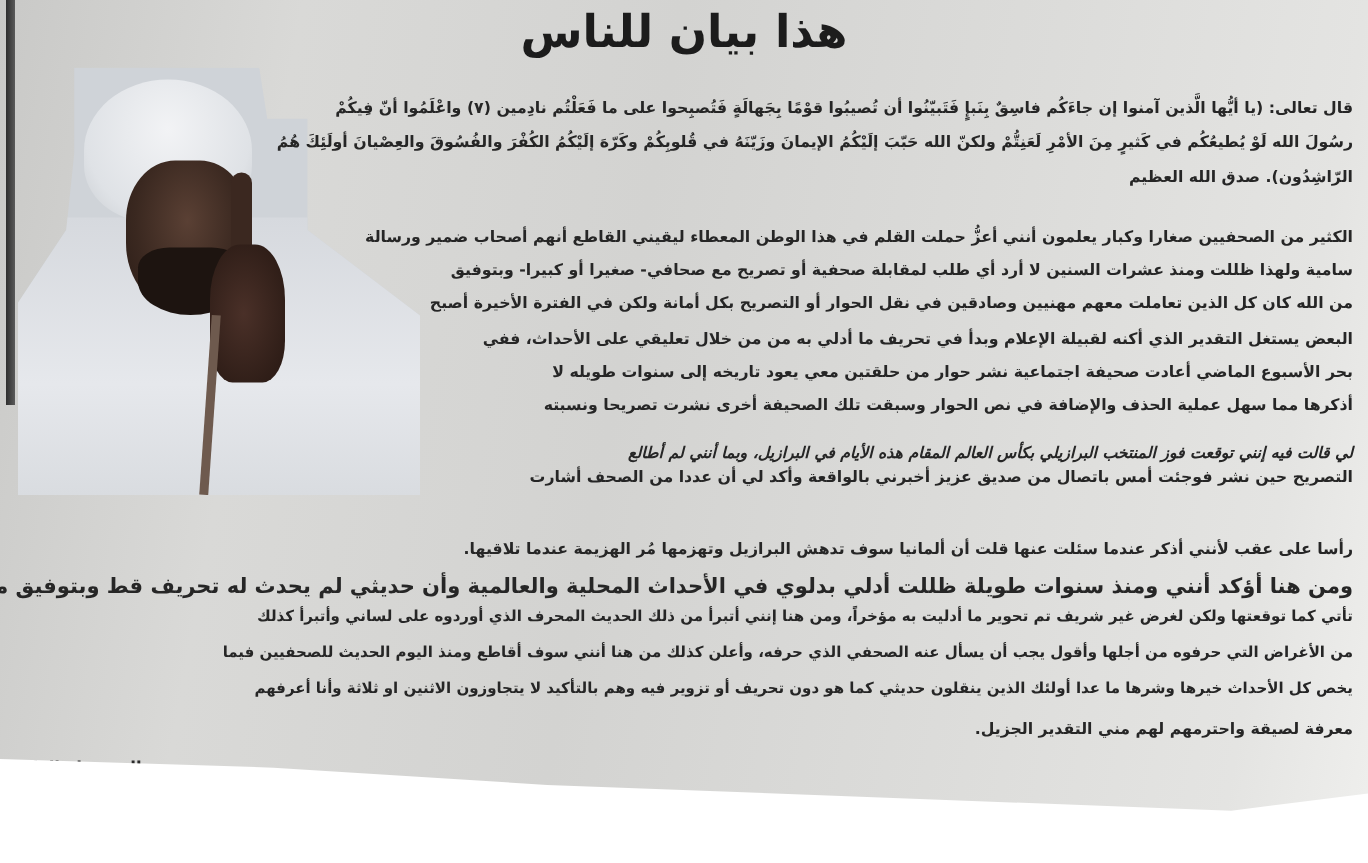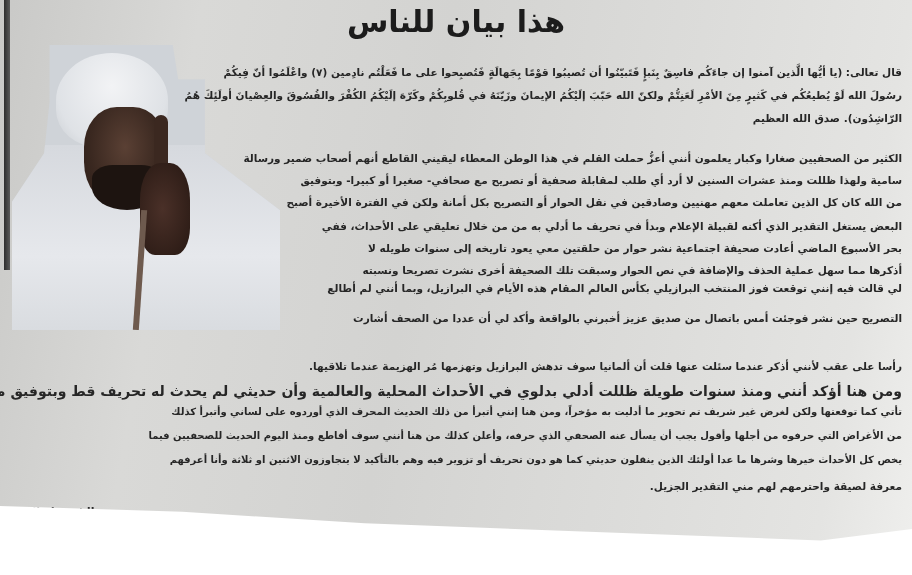--- a/index.html
+++ b/index.html
@@ -94,21 +94,21 @@
     <div class="line" style="top:46px;">الرّاشِدُون). صدق الله العظيم</div>
   </div>
 
   <div class="txt" style="left:0; top:150px; width:902px; height:360px;">
     <div class="line" style="top:2px;">الكثير من الصحفيين صغارا وكبار يعلمون أنني أعزُّ حملت القلم في هذا الوطن المعطاء ليقيني القاطع أنهم أصحاب ضمير ورسالة</div>
     <div class="line" style="top:24px;">سامية ولهذا ظللت ومنذ عشرات السنين لا أرد أي طلب لمقابلة صحفية أو تصريح مع صحافي- صغيرا أو كبيرا- وبتوفيق</div>
     <div class="line" style="top:46px;">من الله كان كل الذين تعاملت معهم مهنيين وصادقين في نقل الحوار أو التصريح بكل أمانة ولكن في الفترة الأخيرة أصبح</div>
     <div class="line" style="top:70px;">البعض يستغل التقدير الذي أكنه لقبيلة الإعلام وبدأ في تحريف ما أدلي به من من خلال تعليقي على الأحداث، ففي</div>
     <div class="line" style="top:92px;">بحر الأسبوع الماضي أعادت صحيفة اجتماعية نشر حوار من حلقتين معي يعود تاريخه إلى سنوات طويله لا</div>
     <div class="line" style="top:114px;">أذكرها مما سهل عملية الحذف والإضافة في نص الحوار وسبقت تلك الصحيفة أخرى نشرت تصريحا ونسبته</div>
-    <div class="line" style="top:132px;">لي قالت فيه إنني توقعت فوز المنتخب البرازيلي بكأس العالم المقام هذه الأيام في البرازيل، وبما أنني لم أطالع</div>
+    <div class="line" style="top:146px;font-style:italic;">لي قالت فيه إنني توقعت فوز المنتخب البرازيلي بكأس العالم المقام هذه الأيام في البرازيل، وبما أنني لم أطالع</div>
     <div class="line" style="top:162px;">التصريح حين نشر فوجئت أمس باتصال من صديق عزيز أخبرني بالواقعة وأكد لي أن عددا من الصحف أشارت</div>
     <div class="line" style="top:210px;">رأسا على عقب لأنني أذكر عندما سئلت عنها قلت أن ألمانيا سوف تدهش البرازيل وتهزمها مُر الهزيمة عندما تلاقيها.</div>
     <div class="line" style="top:233px; font-size:14px;">ومن هنا أؤكد أنني ومنذ سنوات طويلة ظللت أدلي بدلوي في الأحداث المحلية والعالمية وأن حديثي لم يحدث له تحريف قط وبتوفيق من الله كانت توقعاتي دائماً</div>
     <div class="line" style="top:256px; font-size:10px;">تأتي كما توقعتها ولكن لغرض غير شريف تم تحوير ما أدليت به مؤخراً، ومن هنا إنني أتبرأ من ذلك الحديث المحرف الذي أوردوه على لساني وأتبرأ كذلك</div>
     <div class="line" style="top:280px; font-size:10px;">من الأغراض التي حرفوه من أجلها وأقول يجب أن يسأل عنه الصحفي الذي حرفه، وأعلن كذلك من هنا أنني سوف أقاطع ومنذ اليوم الحديث للصحفيين فيما</div>
     <div class="line" style="top:304px; font-size:10px;">يخص كل الأحداث خيرها وشرها ما عدا أولئك الذين ينقلون حديثي كما هو دون تحريف أو تزوير فيه وهم بالتأكيد لا يتجاوزون الاثنين او ثلاثة وأنا أعرفهم</div>
     <div class="line" style="top:330px;">معرفة لصيقة واحترمهم لهم مني التقدير الجزيل.</div>
   </div>
 
   <div class="signature">الشيخ بلة الغائب</div>

